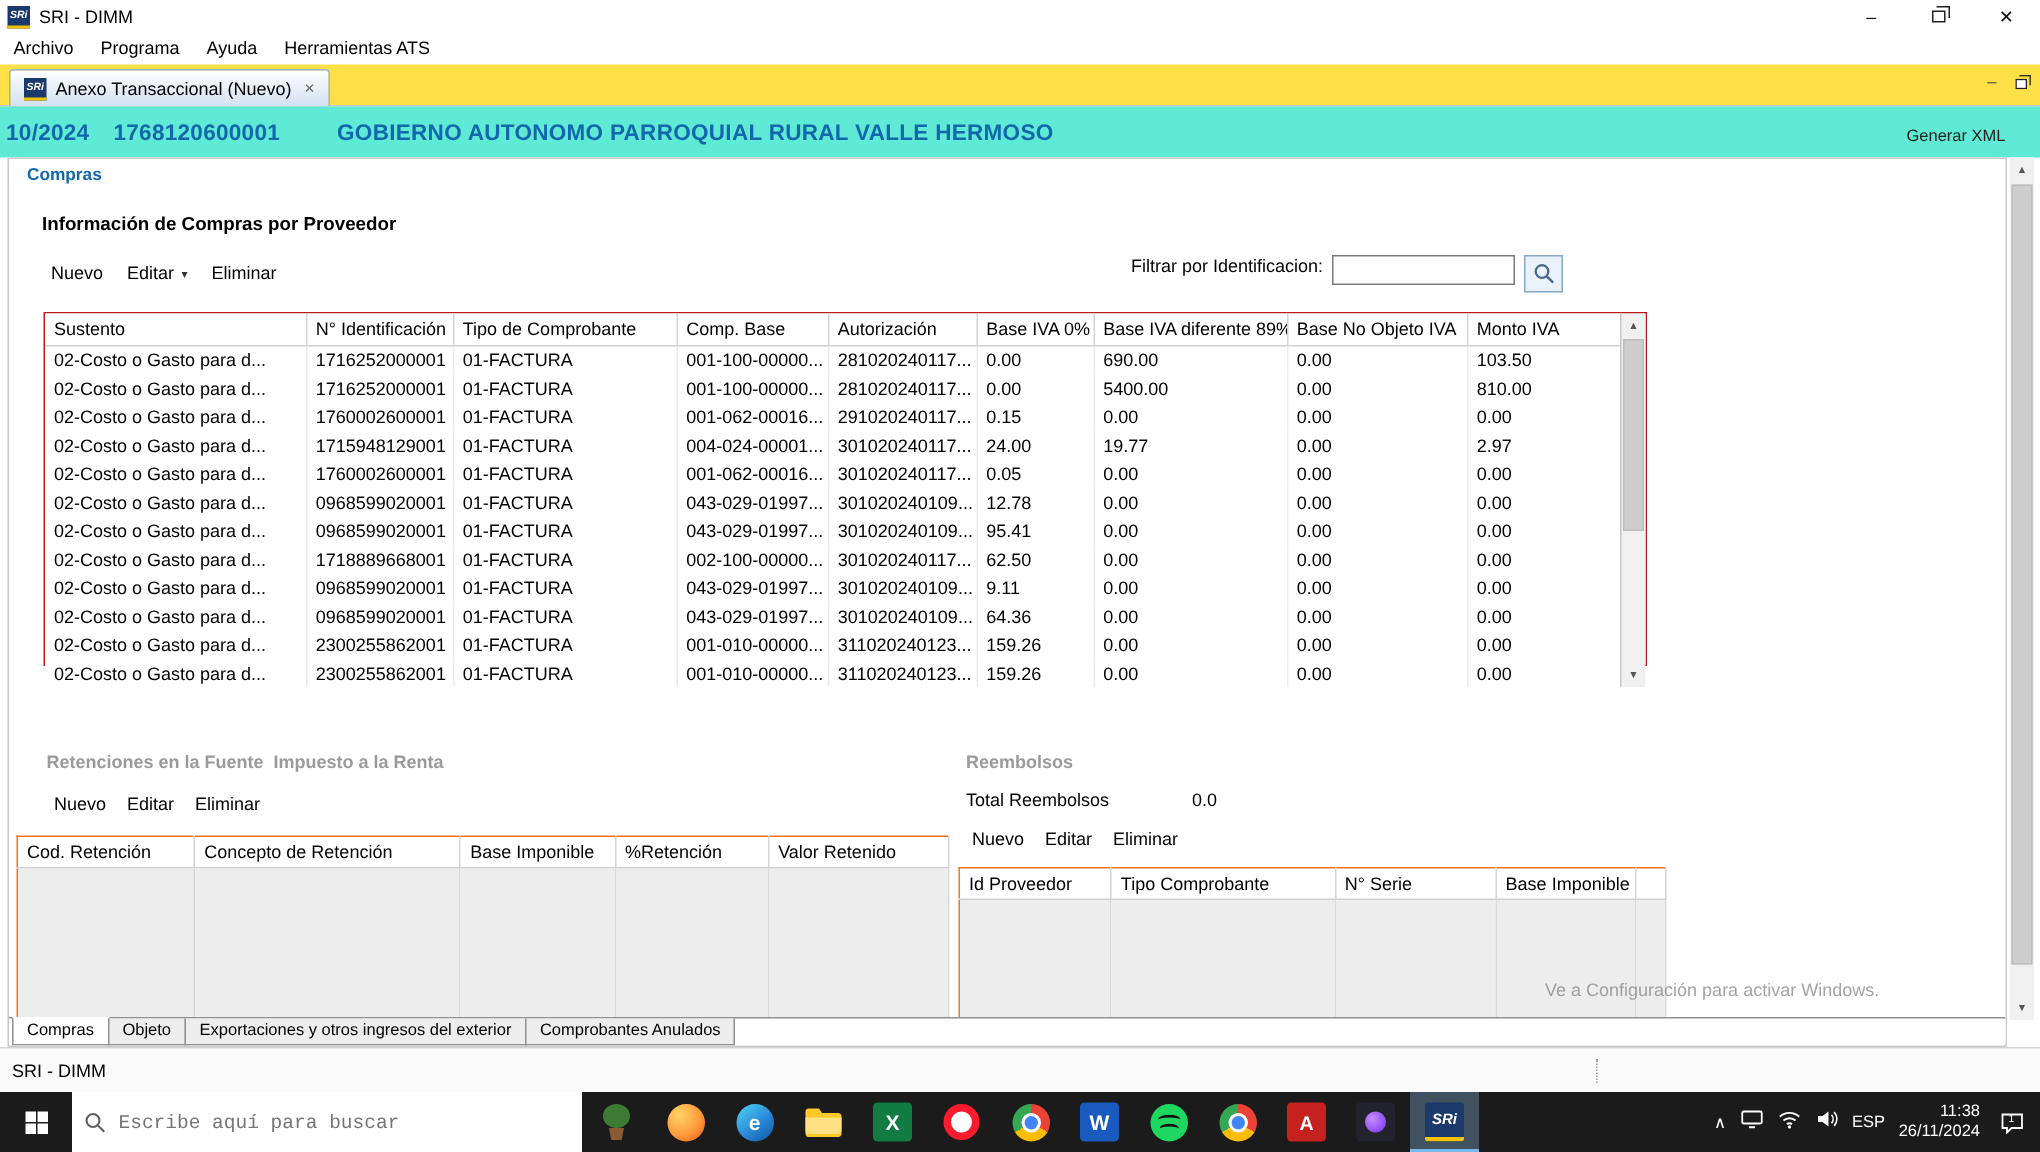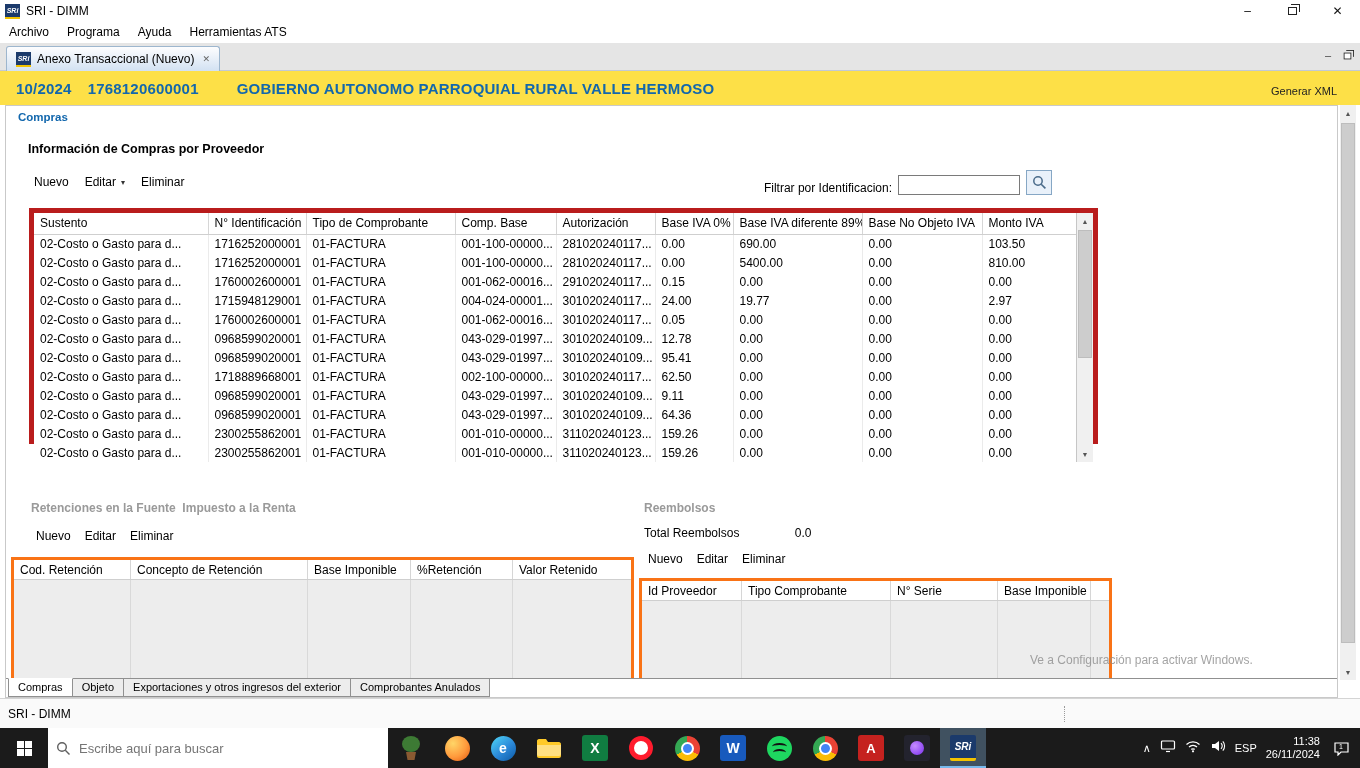--- a/index.html
+++ b/index.html
@@ -13,54 +13,54 @@
 .sri-logo.sm{width:15px;height:15px;font-size:7px}
 .win-title{margin-left:6px;font-size:12px}
 .win-ctrls{margin-left:auto;display:flex;height:100%}
 .wbtn{width:45px;height:100%;display:flex;align-items:center;justify-content:center;font-size:12px;color:#111}
 .restore-glyph{position:relative;width:9px;height:8px;border:1px solid #222;display:inline-block;background:#fff}
 .restore-glyph::before{content:"";position:absolute;left:2px;top:-4px;width:8px;height:7px;border:1px solid #222;border-bottom:none;border-left:none}
 .menubar{position:absolute;left:0;top:22px;width:100%;height:21px;display:flex;align-items:center;background:#fff}
 .menu-item{padding:0 9px;font-size:12px;line-height:21px}
 
 
-.tabstrip{position:absolute;left:0;top:43px;width:100%;height:28px;background:#e5e5e5;border-bottom:1px solid #c2c9d4}
+.tabstrip{position:absolute;left:0;top:43px;width:100%;height:28px;background:#fde047;border-bottom:1px solid #c2c9d4}
 .etab{position:absolute;left:6px;bottom:-1px;height:25px;display:flex;align-items:center;gap:6px;padding:0 9px;background:linear-gradient(#fdfdfe,#d2e1f2);border:1px solid #9db6ce;border-bottom:none;border-radius:3px 3px 0 0;font-size:12px}
 .etab-close{font-size:9px;color:#666;margin-left:2px}
 .view-btns{position:absolute;right:8px;top:7px;display:flex;gap:12px;align-items:center;color:#444}
 .vbtn{font-size:11px;line-height:1;display:inline-flex;align-items:center}
 .vbtn .restore-glyph{transform:scale(.85)}
 
 
-.headerband{position:absolute;left:0;top:71px;width:100%;height:34px;background:#fde047;display:flex;align-items:center;padding-left:16px}
+.headerband{position:absolute;left:0;top:71px;width:100%;height:34px;background:#5eead4;display:flex;align-items:center;padding-left:4px}
 .hb{color:var(--accent-blue,#1267ad);font-weight:bold;font-size:15px;letter-spacing:.2px;white-space:nowrap}
 .hb.ruc{margin-left:16px}
 .hb.entity{margin-left:38px}
 .generar-xml{position:absolute;right:23px;top:14px;font-size:11px;color:#222}
 
 
 .client{position:absolute;left:5px;top:105px;width:1333px;height:593px;background:#fff;border:1px solid #c9c9c9;overflow:hidden}
 .sec-label{position:absolute;left:12px;top:5px;color:var(--accent-blue,#1267ad);font-size:11.5px;font-weight:bold}
 .main-heading{position:absolute;left:22px;top:36px;font-size:12.5px;font-weight:bold}
 .toolbar{position:absolute;display:flex;align-items:center;gap:16px;font-size:12px}
 .titem{display:flex;align-items:center;gap:5px}
 .t1{left:28px;top:69px}
 .t2{left:30px;top:423px;gap:14px}
 .t3{left:642px;top:446px;gap:14px}
 .dd-arrow{font-size:8px;color:#333}
-.filter{position:absolute;top:64px;right:285px;display:flex;align-items:flex-end;gap:6px;font-size:12px}
+.filter{position:absolute;top:64px;right:295px;display:flex;align-items:flex-start;gap:6px;font-size:12px}
 .filter input{width:122px;height:20px;border:1px solid #7a7a7a;font-size:12px;padding:0 3px;font-family:inherit}
 .search-btn{width:26px;height:25px;border:1px solid #86a7c5;background:#e9f1fa;display:flex;align-items:center;justify-content:center}
 
 
 table{border-collapse:collapse;table-layout:fixed;background:#fff}
-.grid{border:3px solid #f97316}
+.grid{border:1px solid #f97316}
 .grid th{font-weight:400;text-align:left;height:21px;padding:0 4px 0 6px;border-right:1px solid #d6d6d6;border-bottom:1px solid #cfcfcf;font-size:12px;overflow:hidden;white-space:nowrap;background:#fff}
 .grid td{height:19px;padding:0 4px 0 6px;font-size:12px;border-right:1px solid #ebebeb;overflow:hidden;white-space:nowrap}
-.compras-wrap{position:absolute;left:23px;top:102px;width:1069px;height:236px;border:5px solid #b91c1c;background:#fff}
+.compras-wrap{position:absolute;left:23px;top:102px;width:1069px;height:236px;border:1px solid #b91c1c;background:#fff}
 #compras-table{width:1050px;border:none}
 .ret-table{position:absolute;left:5px;top:451px;width:622px}
 .reem-table{position:absolute;left:633px;top:472px;width:472px}
 .empty-row td{background:#ededed;border-right:1px solid #d9d9d9}
 #ret-table .empty-row td{height:100px}
 #reem-table .empty-row td{height:84px}
 .gray-heading{position:absolute;color:var(--disabled-gray,#9a9a9a);font-weight:bold;font-size:12px;white-space:pre}
 .ret-h{left:25px;top:395px}
 .reem-h{left:638px;top:395px}
 .reem-total{position:absolute;left:638px;top:420px;font-size:12px}
@@ -87,21 +87,21 @@
 .watermark{position:absolute;left:1030px;top:648px;z-index:5;color:#a8a8a8;pointer-events:none}
 .watermark .l1{font-size:21px;color:rgba(130,130,130,.72)}
 .watermark .l2{font-size:12px;margin-top:5px;color:rgba(140,140,140,.8)}
 
 
 .taskbar{position:absolute;left:0;top:728px;width:100%;height:40px;background:#1b1b1b;display:flex;align-items:stretch;z-index:10}
 .tb-start{width:48px;display:flex;align-items:center;justify-content:center}
 .ic-win{display:grid;grid-template-columns:7px 7px;grid-template-rows:7px 7px;gap:1px}
 .ic-win i{background:#fff;display:block}
 .tb-search{width:340px;background:#fff;display:flex;align-items:center;padding:0 8px;gap:8px}
-.tb-search input{border:none;outline:none;font-size:13px;color:#000000;flex:1;font-family:Liberation Sans, sans-serif;background:transparent}
+.tb-search input{border:none;outline:none;font-size:13px;color:#000000;flex:1;font-family:Liberation Mono, monospace;background:transparent}
 .tb-apps{display:flex}
 .tb-app{width:46px;display:flex;align-items:center;justify-content:center;position:relative}
 .tb-app.active{background:rgba(125,170,210,.38);box-shadow:inset 0 -2px 0 #76b9ed}
 .ic-circle{width:25px;height:25px;border-radius:50%}
 .ic-firefox{background:radial-gradient(circle at 32% 30%,#ffd567,#ff9a3c 55%,#e3560e)}
 .ic-edge{background:linear-gradient(140deg,#49c9f2 10%,#2b88d8 55%,#0c59a4);display:flex;align-items:center;justify-content:center;color:#fff;font-weight:bold;font-size:14px}
 .ic-opera{width:24px;height:24px;border-radius:50%;border:5px solid #ff1b2d;background:#fff}
 .ic-spotify{background:#1ed760;position:relative}
 .ic-spotify::before{content:"";position:absolute;left:5px;top:7px;width:15px;height:5px;border-top:2px solid #121212;border-radius:50%}
 .ic-spotify::after{content:"";position:absolute;left:6px;top:13px;width:13px;height:5px;border-top:2px solid #121212;border-radius:50%}

